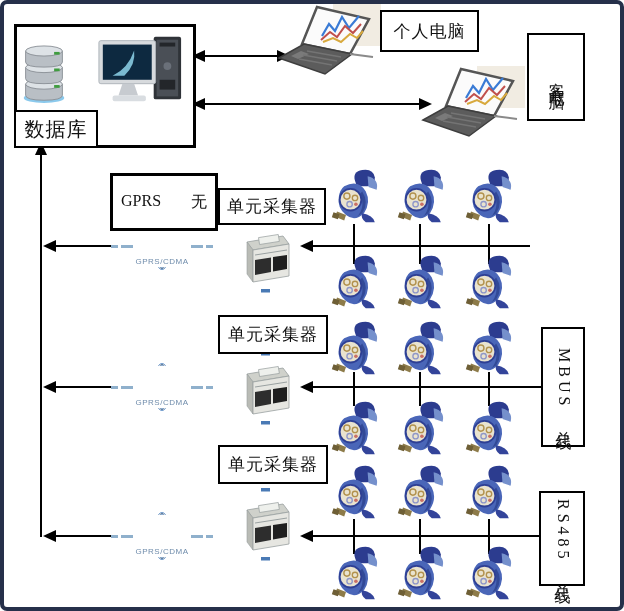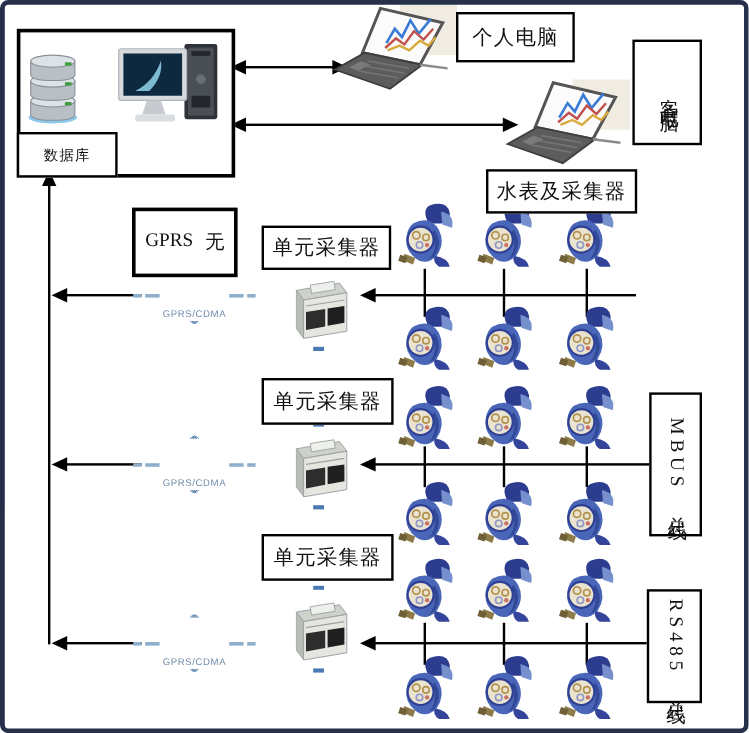--- a/index.html
+++ b/index.html
@@ -27,21 +27,21 @@
   
   .gprs-icon{position:absolute;width:100px;height:50px;display:flex;flex-direction:column;
              align-items:center;justify-content:center;z-index:10;}
   .arcs{width:34px;height:15px;}
   .arcs.bottom{transform:rotate(180deg);}
   .gprs-mid{display:flex;align-items:center;gap:3px;margin:1px 0;}
   .dash{height:3px;background:#8fb0cc;display:inline-block;}
   .d1{width:7px;}.d2{width:12px;}
   .gprs-label{font-size:8px;color:#6f8cab;font-family:"Liberation Sans",sans-serif;
               letter-spacing:.5px;white-space:nowrap;margin-top:31px;}
-  #gprs-box{position:absolute;left:110px;top:173px;width:88px;height:58px;border:3px solid #000;
+  #gprs-box{position:absolute;left:110px;top:173px;width:108px;height:58px;border:3px solid #000;
             background:#fff;z-index:30;padding:4px 8px;box-sizing:border-box;
             display:flex;flex-direction:column;justify-content:center;font-size:16px;gap:44px;}
   #gprs-box .l1{display:flex;justify-content:space-between;}
 </style>
 </head>
 <body>
 
 <div id="frame">
 
   <svg width="0" height="0" style="position:absolute" aria-hidden="true">
@@ -174,43 +174,40 @@
       <svg>
           <use href="#sym-db"></use>
         </svg>
     </div>
     <div class="icon-wrap" style="left:78px;top:7px;width:90px;height:72px;">
       <svg>
           <use href="#sym-desktop"></use>
         </svg>
     </div>
     <div id="db-subbox">
-      <span class="lbl" style="font-size:12px;">数据库</span>
+      <span class="lbl" style="font-size:20px;">数据库</span>
     </div>
   </div>
 
   <div class="icon-wrap" style="left:277px;top:4px;width:104px;height:76px;">
     <svg>
         <use href="#sym-laptop"></use>
       </svg>
   </div>
   <div class="icon-wrap" style="left:421px;top:66px;width:104px;height:76px;">
     <svg>
         <use href="#sym-laptop"></use>
       </svg>
   </div>
 
   <div class="box" style="left:380px;top:10px;width:95px;height:38px;">
     <span class="lbl">个人电脑</span>
   </div>
   <div class="box" style="left:527px;top:33px;width:54px;height:84px;">
     <span class="vtext">客户电脑</span>
-  </div>
-  <div class="box" style="left:405px;top:141px;width:122px;height:33px;">
-    <span class="lbl">水表及采集器</span>
   </div>
   <div id="gprs-box">
     <div class="l1">
       <span>GPRS</span>
       <span>无</span>
     </div>
   </div>
   <div class="box" style="left:218px;top:188px;width:104px;height:33px;">
     <span class="lbl">单元采集器</span>
   </div>

